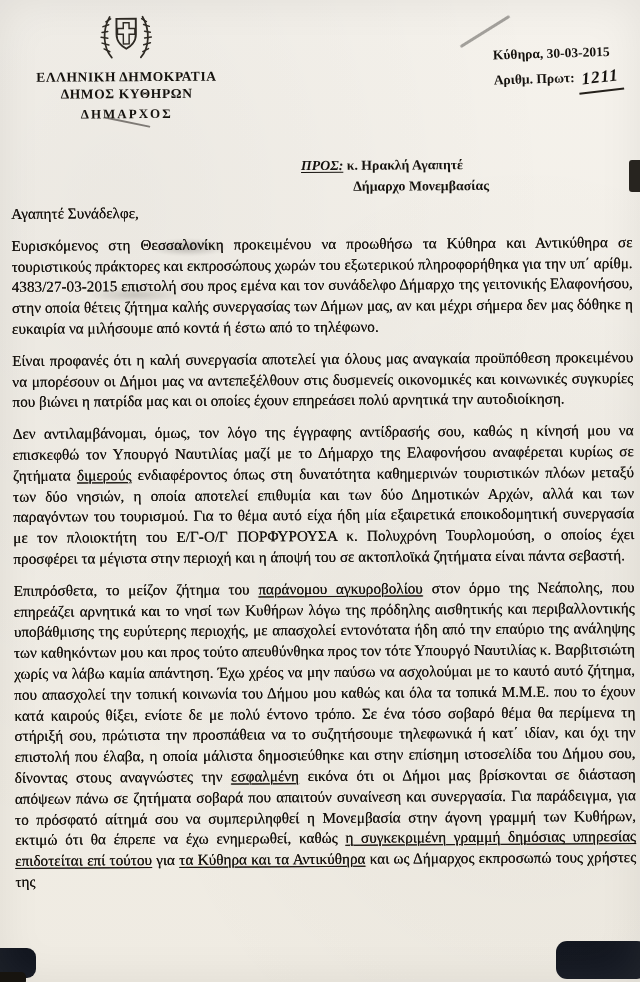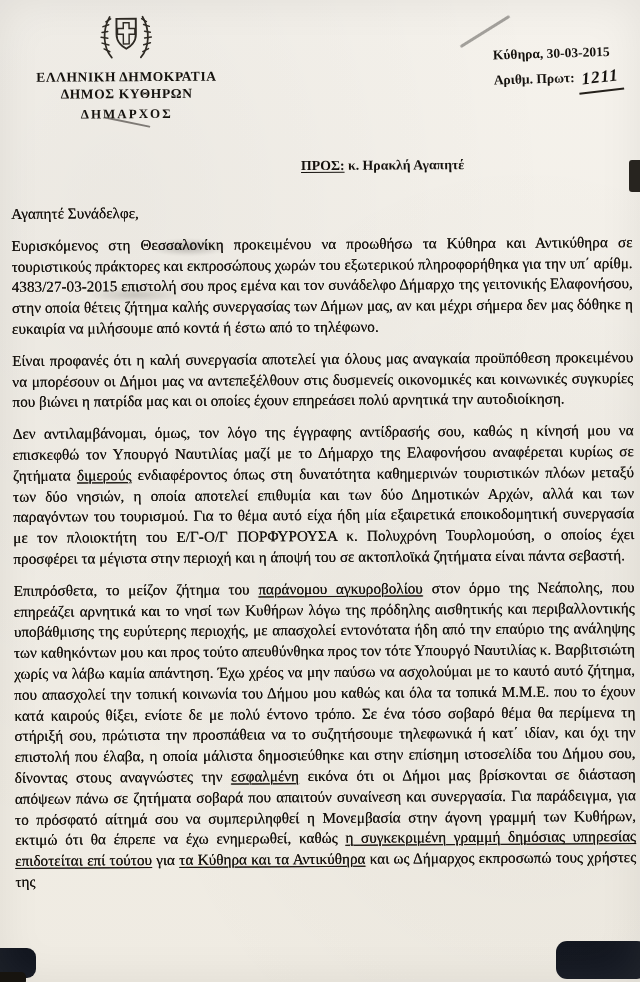--- a/index.html
+++ b/index.html
@@ -27,21 +27,21 @@
   .meta{position:absolute;right:18px;top:46px;font-weight:bold;font-size:13.5px;
     transform:rotate(-1.4deg);line-height:1.35;}
   .meta .row2{margin-top:4px;}
   .hand{display:inline-block;font-size:17px;font-style:italic;
     transform:rotate(-5deg) translateY(1px);border-bottom:2px solid #24201b;
     padding:0 4px 1px 4px;letter-spacing:1px;}
 
   
   .recipient{position:absolute;left:300px;top:156px;font-weight:bold;font-size:13.8px;line-height:1.5;}
   .recipient .r2{padding-left:52px;}
-  .ul{text-decoration:underline;text-underline-offset:2px;}
+  .ul{text-decoration:underline;text-underline-offset:2px;font-style:italic;}
 
   
   .body{position:absolute;left:10px;right:9px;top:202px;
     font-size:15.2px;line-height:20.8px;text-align:justify;
     text-shadow:0 0 0.5px #2a241d;}
   .body p{margin:0 0 11px 0;}
   .body u{text-decoration:underline;text-underline-offset:2px;text-decoration-thickness:1.3px;}
   .salutation{text-align:left;}
 
   
@@ -89,20 +89,21 @@
         <span>Αριθμ. Πρωτ:</span>
         <span class="hand">1211</span>
       </div>
     </div>
 
     <div class="recipient">
       <div>
         <span class="ul">ΠΡΟΣ:</span>
         <span>κ. Ηρακλή Αγαπητέ</span>
       </div>
+      <div class="r2">Δήμαρχο Μονεμβασίας</div>
     </div>
 
     <div class="body">
       <p class="salutation">Αγαπητέ Συνάδελφε,</p>
       <div>
           <p>Ευρισκόμενος στη Θεσσαλονίκη προκειμένου να προωθήσω τα Κύθηρα και Αντικύθηρα σε τουριστικούς πράκτορες και εκπροσώπους χωρών του εξωτερικού πληροφορήθηκα για την υπ΄ αρίθμ. 4383/27-03-2015 επιστολή σου προς εμένα και τον συνάδελφο Δήμαρχο της γειτονικής Ελαφονήσου, στην οποία θέτεις ζήτημα καλής συνεργασίας των Δήμων μας, αν και μέχρι σήμερα δεν μας δόθηκε η ευκαιρία να μιλήσουμε από κοντά ή έστω από το τηλέφωνο.</p>
           <p>Είναι προφανές ότι η καλή συνεργασία αποτελεί για όλους μας αναγκαία προϋπόθεση προκειμένου να μπορέσουν οι Δήμοι μας να αντεπεξέλθουν στις δυσμενείς οικονομικές και κοινωνικές συγκυρίες που βιώνει η πατρίδα μας και οι οποίες έχουν επηρεάσει πολύ αρνητικά την αυτοδιοίκηση.</p>
           <p>Δεν αντιλαμβάνομαι, όμως, τον λόγο της έγγραφης αντίδρασής σου, καθώς η κίνησή μου να επισκεφθώ τον Υπουργό Ναυτιλίας μαζί με το Δήμαρχο της Ελαφονήσου αναφέρεται κυρίως σε ζητήματα <u>διμερούς</u> ενδιαφέροντος όπως στη δυνατότητα καθημερινών τουριστικών πλόων μεταξύ των δύο νησιών, η οποία αποτελεί επιθυμία και των δύο Δημοτικών Αρχών, αλλά και των παραγόντων του τουρισμού. Για το θέμα αυτό είχα ήδη μία εξαιρετικά εποικοδομητική συνεργασία με τον πλοιοκτήτη του Ε/Γ-Ο/Γ ΠΟΡΦΥΡΟΥΣΑ κ. Πολυχρόνη Τουρλομούση, ο οποίος έχει προσφέρει τα μέγιστα στην περιοχή και η άποψή του σε ακτοπλοϊκά ζητήματα είναι πάντα σεβαστή.</p>
           <p>Επιπρόσθετα, το μείζον ζήτημα του <u>παράνομου αγκυροβολίου</u> στον όρμο της Νεάπολης, που επηρεάζει αρνητικά και το νησί των Κυθήρων λόγω της πρόδηλης αισθητικής και περιβαλλοντικής υποβάθμισης της ευρύτερης περιοχής, με απασχολεί εντονότατα ήδη από την επαύριο της ανάληψης των καθηκόντων μου και προς τούτο απευθύνθηκα προς τον τότε Υπουργό Ναυτιλίας κ. Βαρβιτσιώτη χωρίς να λάβω καμία απάντηση. Έχω χρέος να μην παύσω να ασχολούμαι με το καυτό αυτό ζήτημα, που απασχολεί την τοπική κοινωνία του Δήμου μου καθώς και όλα τα τοπικά Μ.Μ.Ε. που το έχουν κατά καιρούς θίξει, ενίοτε δε με πολύ έντονο τρόπο. Σε ένα τόσο σοβαρό θέμα θα περίμενα τη στήριξή σου, πρώτιστα την προσπάθεια να το συζητήσουμε τηλεφωνικά ή κατ΄ ιδίαν, και όχι την επιστολή που έλαβα, η οποία μάλιστα δημοσιεύθηκε και στην επίσημη ιστοσελίδα του Δήμου σου, δίνοντας στους αναγνώστες την <u>εσφαλμένη</u> εικόνα ότι οι Δήμοι μας βρίσκονται σε διάσταση απόψεων πάνω σε ζητήματα σοβαρά που απαιτούν συναίνεση και συνεργασία. Για παράδειγμα, για το πρόσφατό αίτημά σου να συμπεριληφθεί η Μονεμβασία στην άγονη γραμμή των Κυθήρων, εκτιμώ ότι θα έπρεπε να έχω ενημερωθεί, καθώς <u>η συγκεκριμένη γραμμή δημόσιας υπηρεσίας επιδοτείται επί τούτου</u> για <u>τα Κύθηρα και τα Αντικύθηρα</u> και ως Δήμαρχος εκπροσωπώ τους χρήστες της</p>
         </div>

